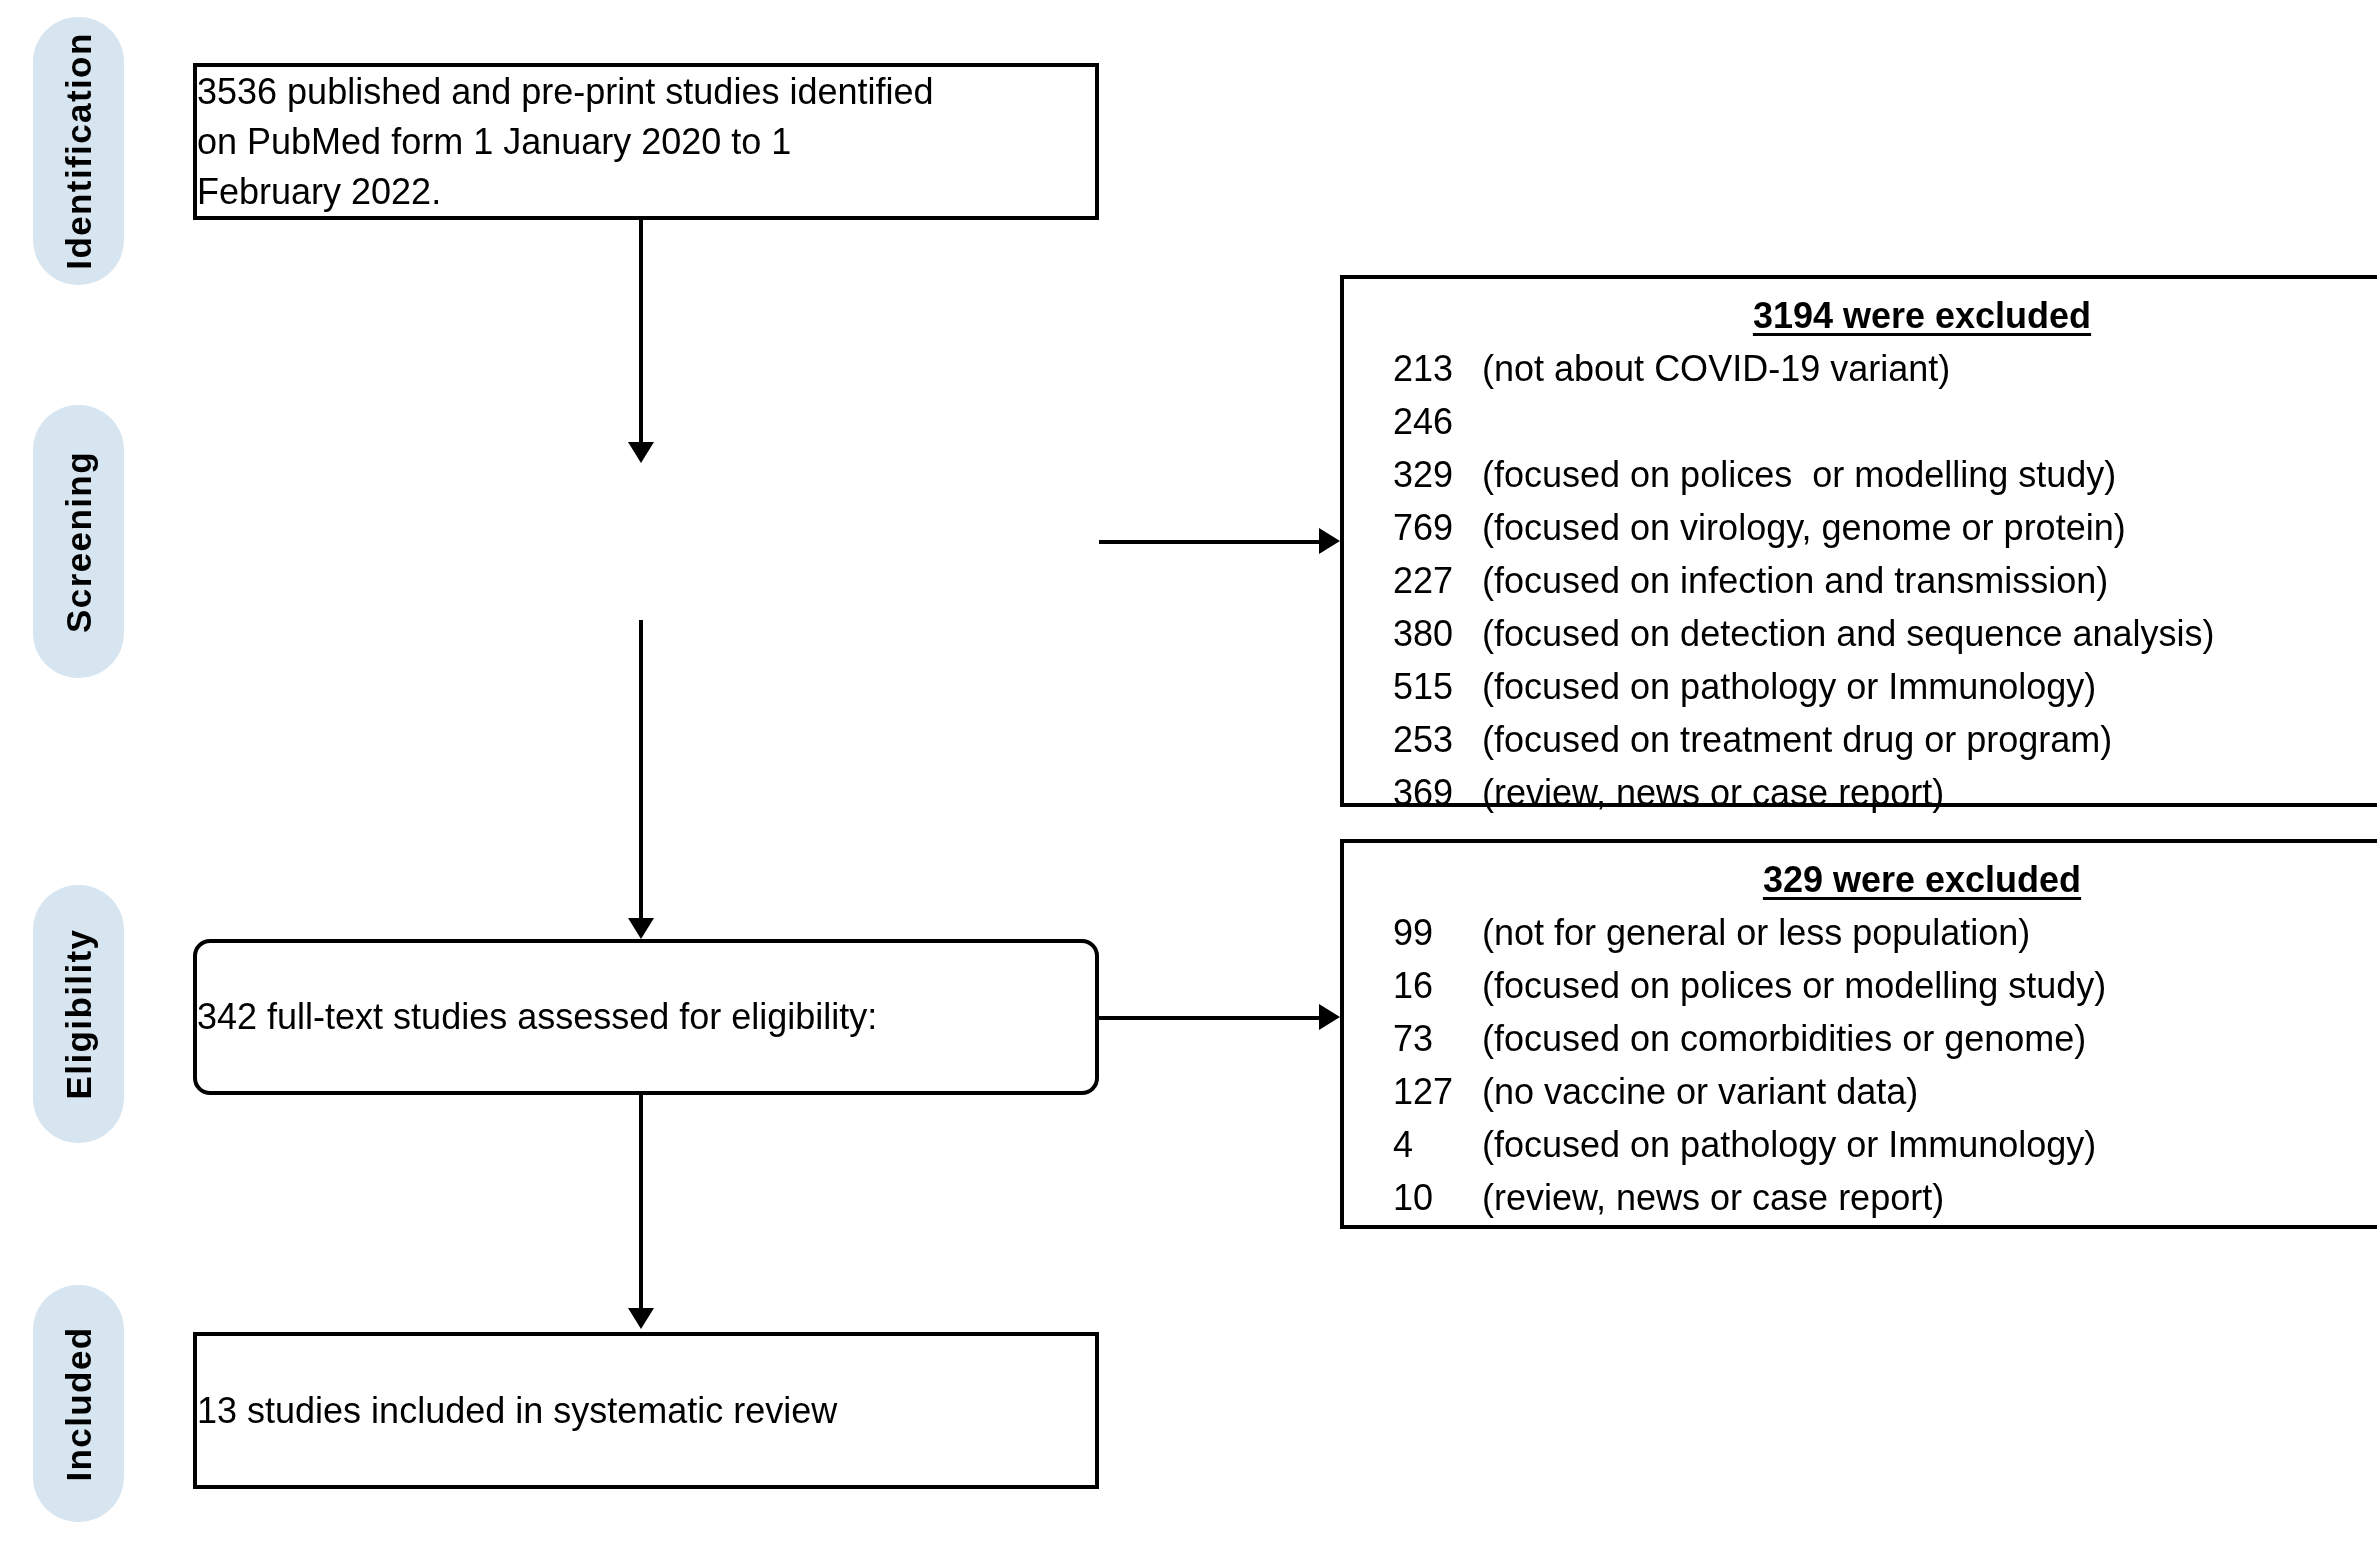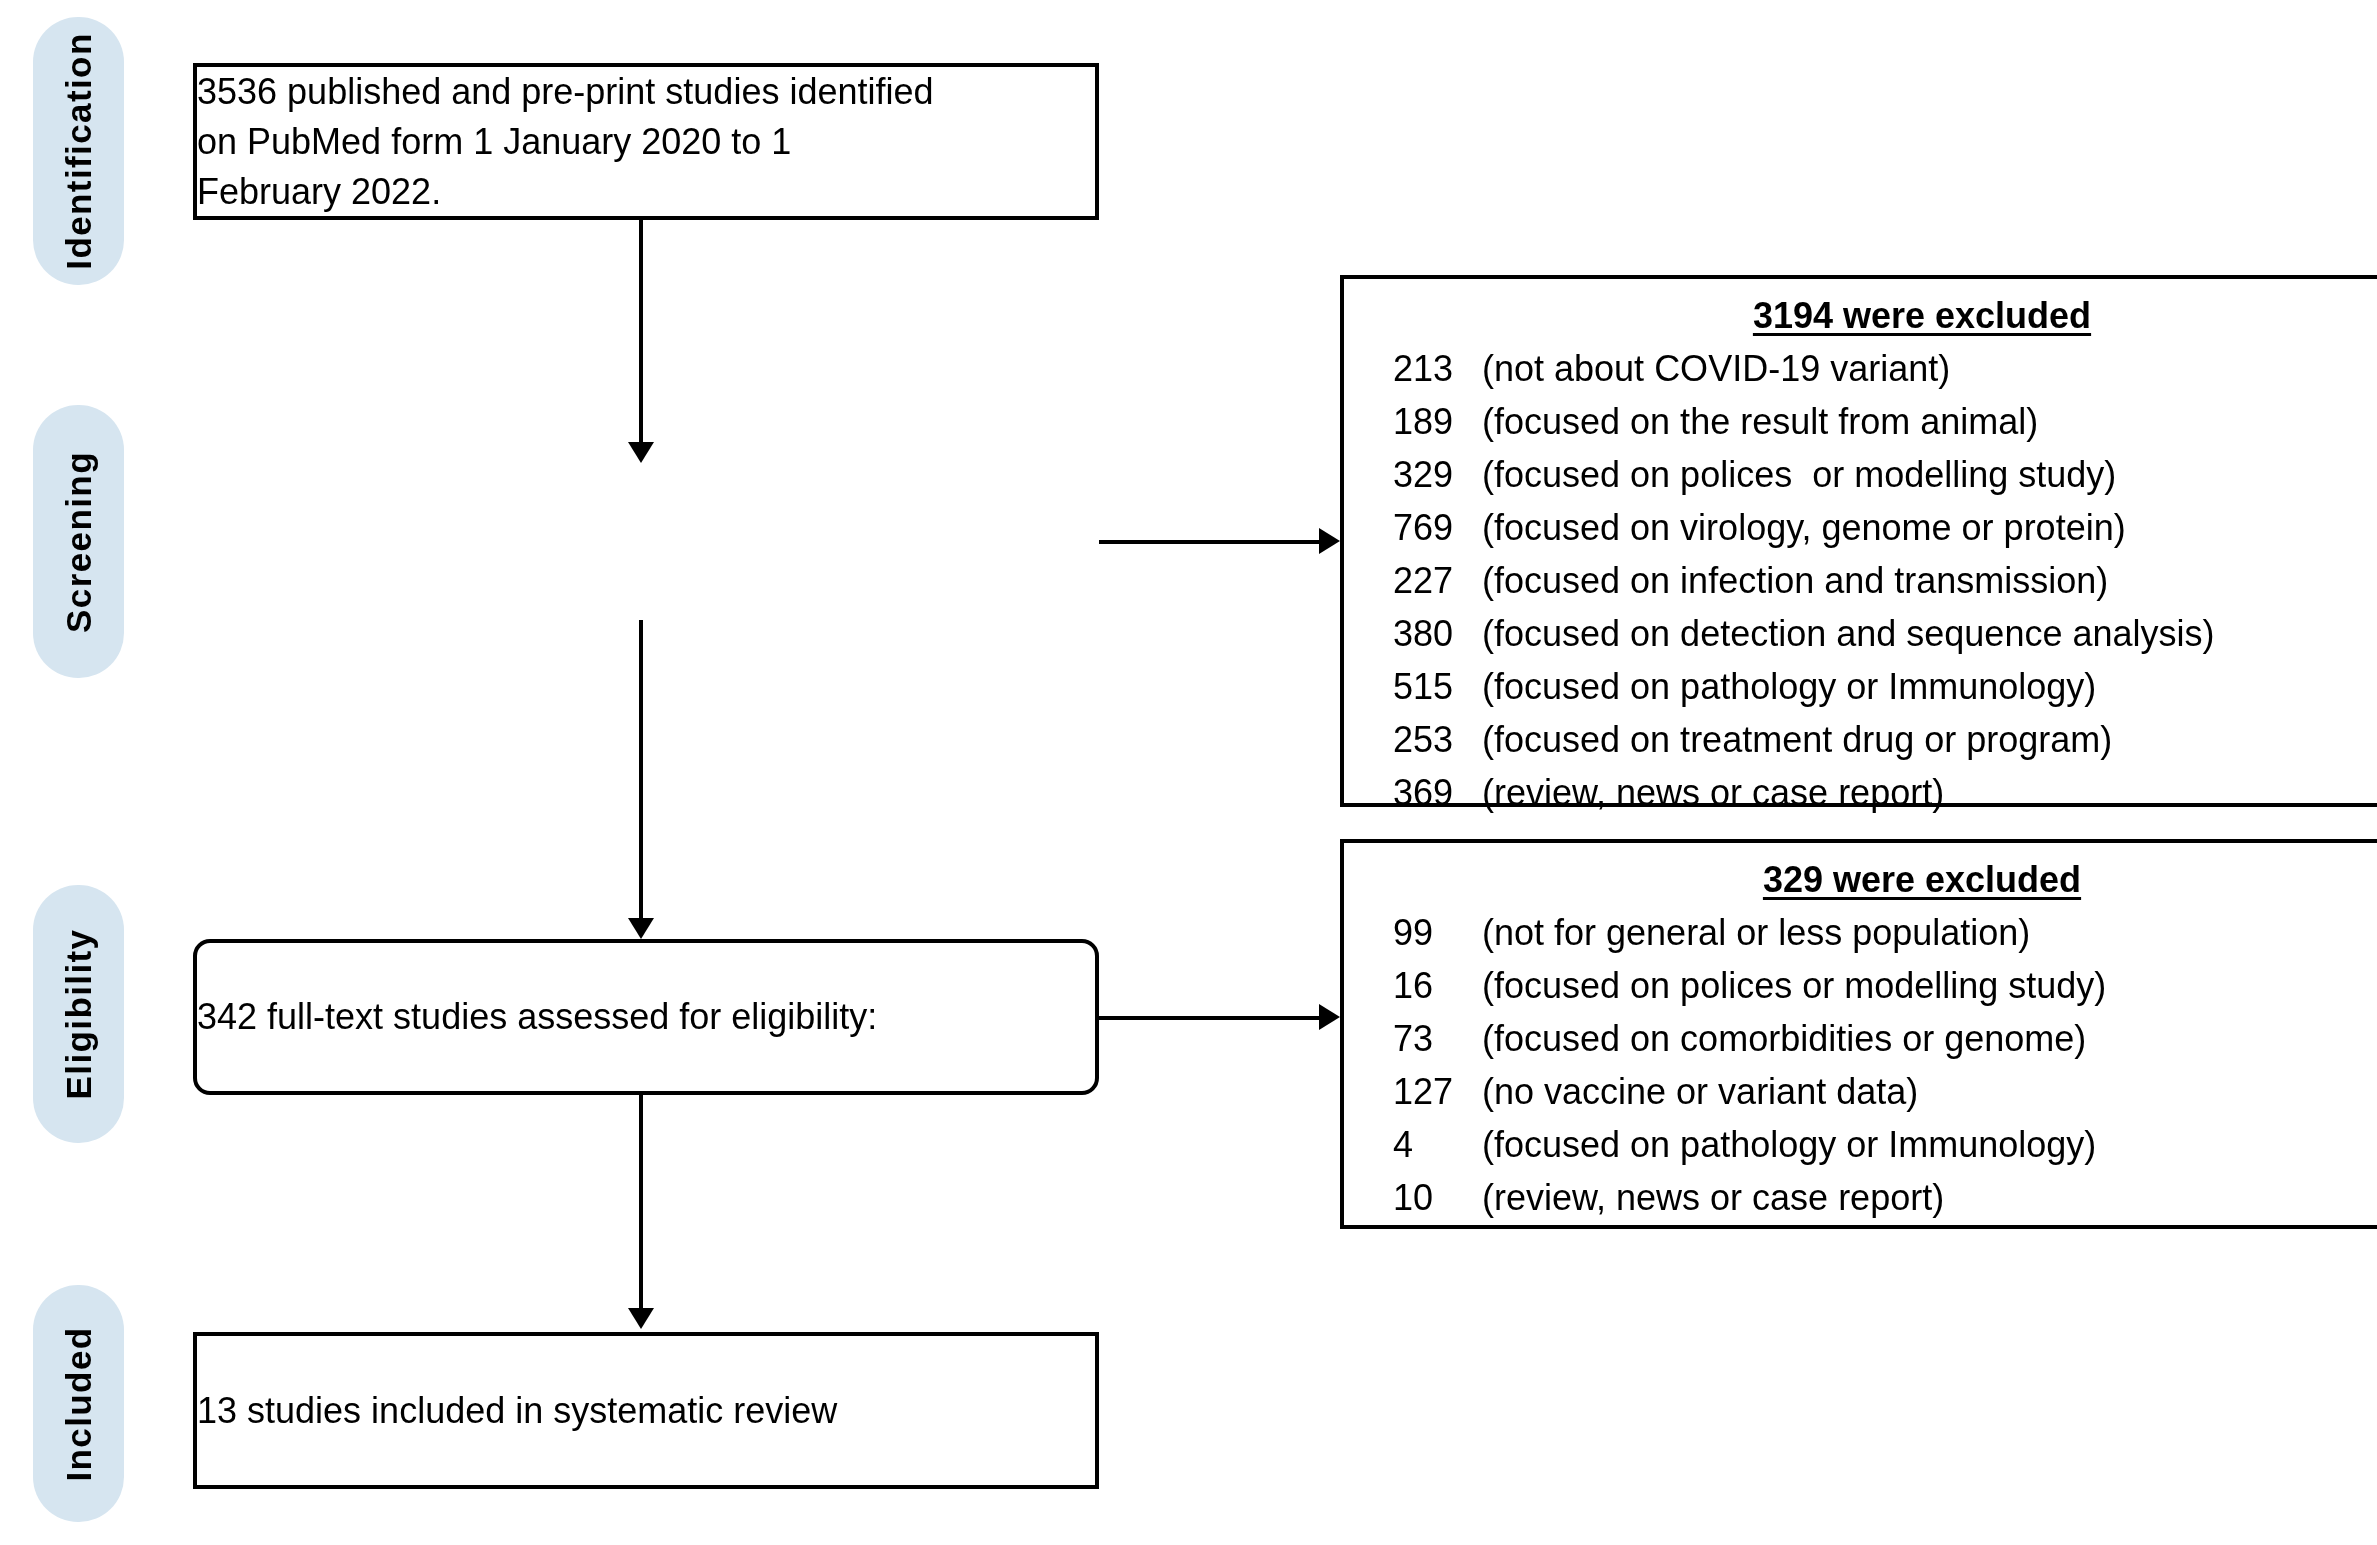--- a/index.html
+++ b/index.html
@@ -132,22 +132,21 @@
     <span class="line">13 studies included in systematic review</span>
   </div>
 
   <div class="exclbox" id="excl-screening">
     <span class="excl-title">3194 were excluded</span>
     <div class="excl-row">
       <span class="excl-num">213</span>
       <span class="excl-reason">(not about COVID-19 variant)</span>
     </div>
     <div class="excl-row">
-      <span class="excl-num">189</span>
-      <span class="excl-reason">(focused on the result from animal)</span>
+      <span class="excl-num">246</span>
     </div>
     <div class="excl-row">
       <span class="excl-num">329</span>
       <span class="excl-reason">(focused on polices  or modelling study)</span>
     </div>
     <div class="excl-row">
       <span class="excl-num">769</span>
       <span class="excl-reason">(focused on virology, genome or protein)</span>
     </div>
     <div class="excl-row">

